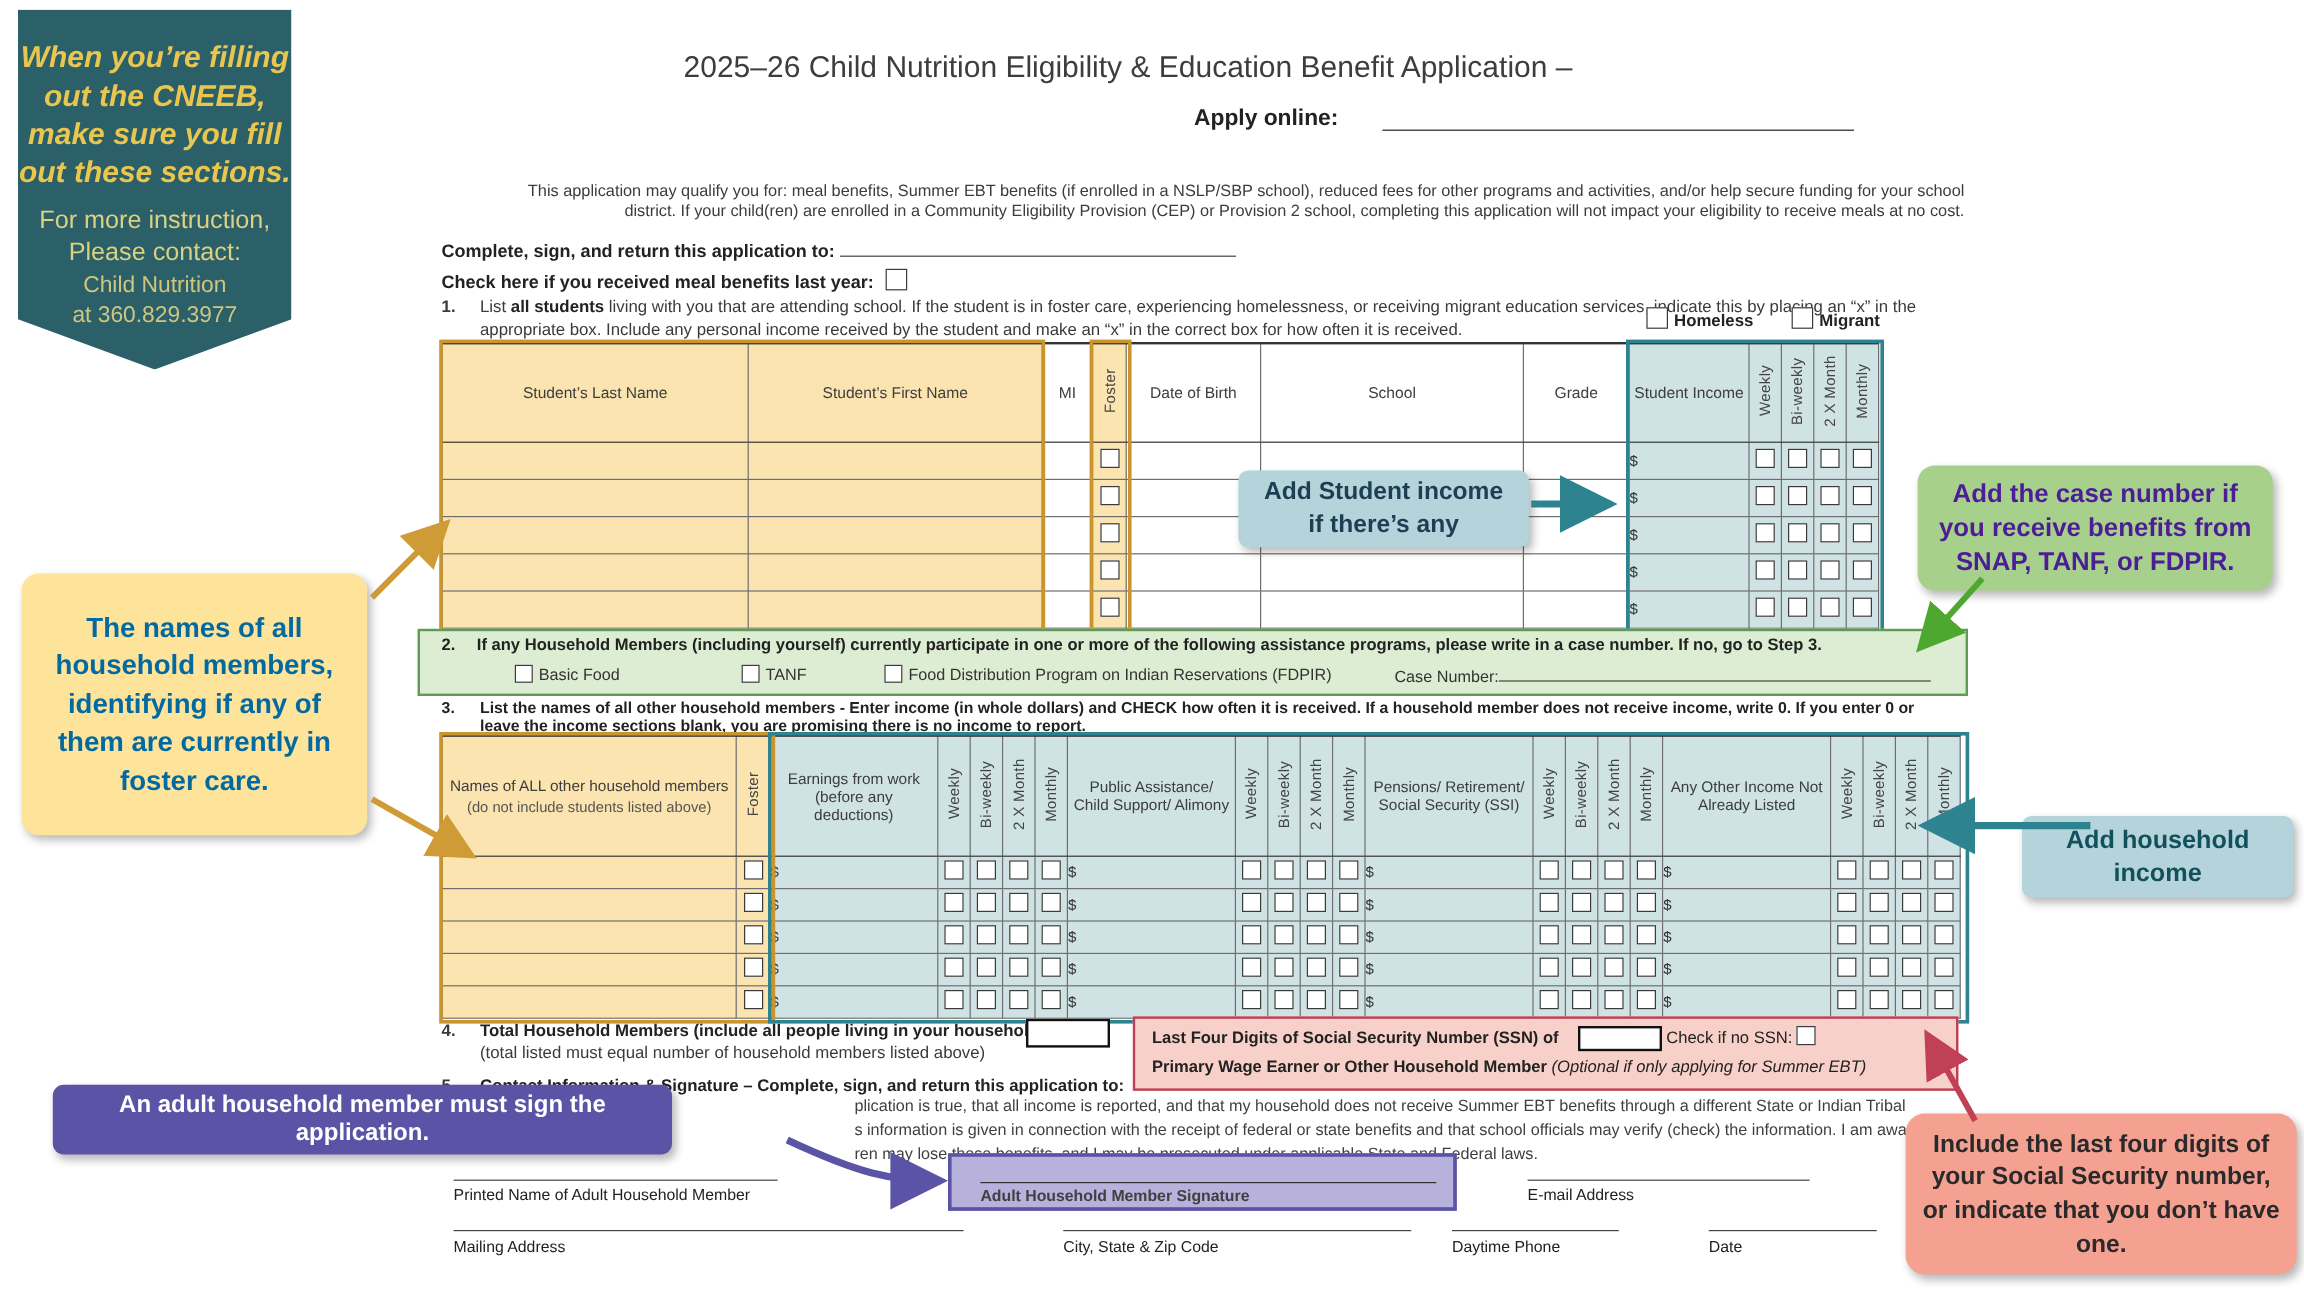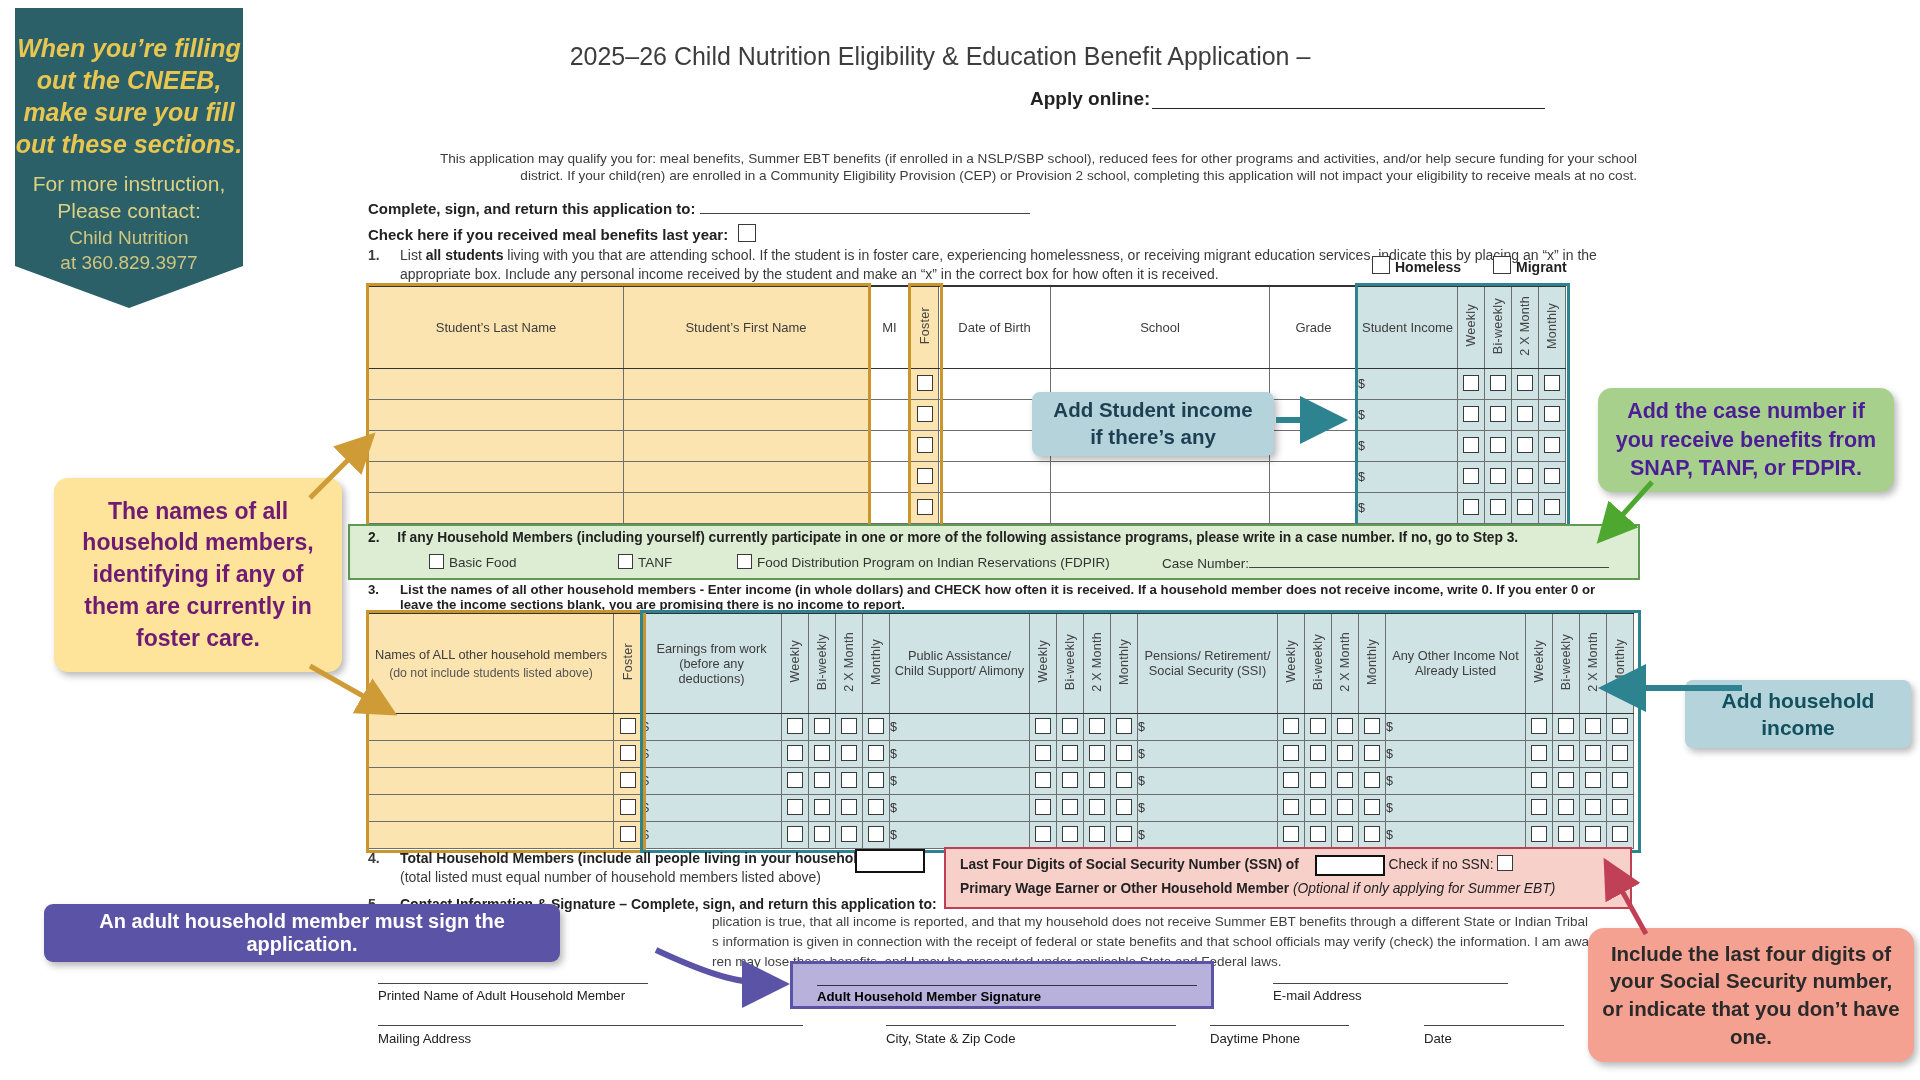--- a/index.html
+++ b/index.html
@@ -8,21 +8,21 @@
 
   
   .banner{position:absolute;left:15px;top:8px;width:228px;height:300px;background:#2b6069;
     clip-path:polygon(0 0,100% 0,100% 86%,50% 100%,0 86%);text-align:center;padding-top:24px;box-sizing:border-box;}
   .banner .it{font-style:italic;font-weight:700;font-size:25px;line-height:1.28;color:#e9c64f;}
   .banner .sub{margin-top:10px;font-size:21px;line-height:1.3;color:#dcd083;}
   .banner .sub2{font-size:19px;line-height:1.35;color:#cfc57e;}
 
   
   .title{position:absolute;left:455px;top:42px;width:970px;text-align:center;font-size:25px;color:#3d3d3d;}
-  .apply{position:absolute;left:1030px;top:88px;font-size:19px;font-weight:700;color:#222;}
+  .apply{position:absolute;left:995px;top:88px;font-size:19px;font-weight:700;color:#222;}
   .apply-line{position:absolute;left:1152px;top:108px;width:393px;border-bottom:1.6px solid #222;}
 
   .intro{position:absolute;left:375px;top:150px;width:1262px;text-align:right;font-size:13.6px;line-height:17px;color:#3c3c3c;}
   .lbl-bold{font-weight:700;color:#222;}
   .row-return{position:absolute;left:368px;top:200px;font-size:15px;}
   .row-check{position:absolute;left:368px;top:224px;font-size:15px;}
   .blank{display:inline-block;border-bottom:1.4px solid #444;height:13px;vertical-align:baseline;}
   .cb{display:inline-block;width:14px;height:14px;border:1.6px solid #3a3a3a;background:#fff;vertical-align:-2px;}
   .cb.big{width:16px;height:16px;}
 
@@ -61,26 +61,26 @@
   .ssn .r1{position:absolute;left:14px;top:6px;width:660px;}
   .ssn .r2{position:absolute;left:14px;top:32px;width:660px;}
 
   .cert{position:absolute;left:712px;top:912px;font-size:13.5px;line-height:20px;color:#3f3f3f;width:940px;}
 
   
   .sigline{position:absolute;border-bottom:1.4px solid #444;}
   .siglabel{position:absolute;font-size:13.2px;font-weight:400;color:#222;}
   .sigbox{position:absolute;left:790px;top:961px;width:424px;height:48px;background:#b7b1dc;border:3px solid #5b53a6;box-sizing:border-box;}
   .sigbox .line{position:absolute;left:24px;top:21px;width:380px;border-bottom:1.2px solid #333;}
-  .sigbox .lab{position:absolute;left:24px;top:25px;font-size:13.2px;font-weight:700;color:#000000;}
+  .sigbox .lab{position:absolute;left:24px;top:25px;font-size:13.2px;font-weight:700;color:#404040;}
 
   
   .callout{position:absolute;border-radius:14px;box-shadow:3px 4px 7px rgba(0,0,0,.28);
     display:flex;align-items:center;justify-content:center;text-align:center;box-sizing:border-box;font-weight:700;}
-  .co-yellow{left:18px;top:478px;width:288px;height:194px;background:#fde49a;color:#701a75;font-size:23px;line-height:1.38;padding:8px 14px;margin-left:36px;}
+  .co-yellow{left:18px;top:478px;width:288px;height:218px;background:#fde49a;color:#0369a1;font-size:23px;line-height:1.38;padding:8px 14px;}
   .co-green{left:1598px;top:388px;width:296px;height:104px;background:#a8d08d;color:#4c1d95;font-size:21.5px;line-height:1.32;padding:6px 10px;}
   .co-blue{left:1032px;top:392px;width:242px;height:64px;background:#b5d3da;color:#1c3f54;font-size:20.5px;line-height:1.3;border-radius:8px;}
   .co-house{left:1685px;top:680px;width:226px;height:68px;background:#b5d3da;color:#11505c;font-size:21px;line-height:1.3;border-radius:8px;}
   .co-purple{left:44px;top:904px;width:516px;height:58px;background:#5b53a6;color:#fff;font-size:20px;border-radius:9px;}
   .co-pink{left:1588px;top:928px;width:326px;height:134px;background:#f4a192;color:#2a2a2a;font-size:20.5px;line-height:1.35;border-radius:16px;padding:6px 10px;}
 
   .overlay{position:absolute;left:0;top:0;pointer-events:none;}
 </style>
 </head>
 <body>

